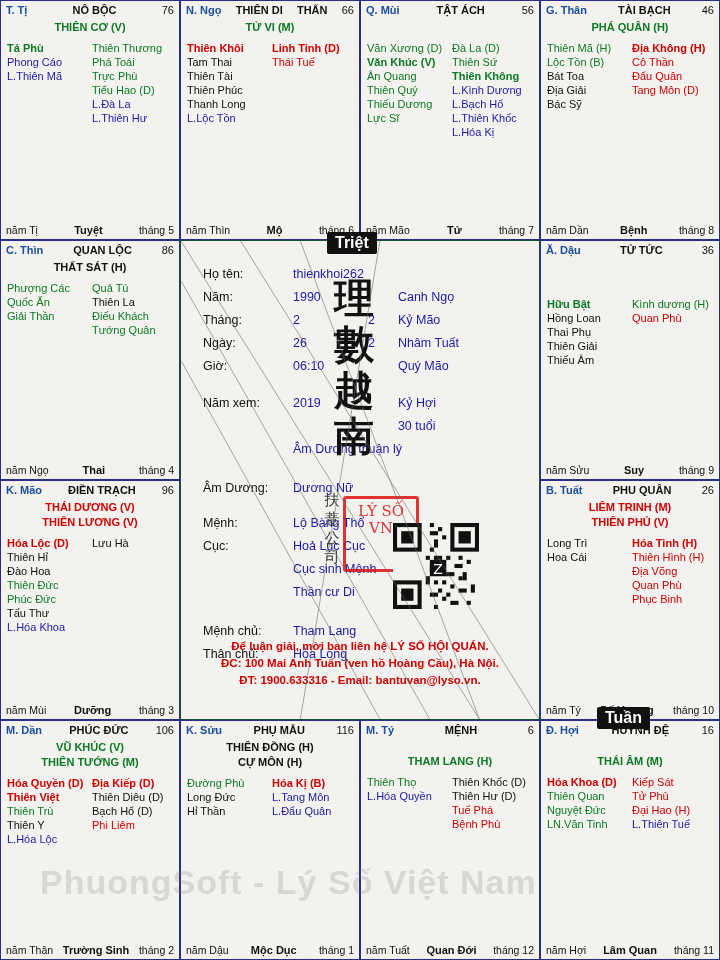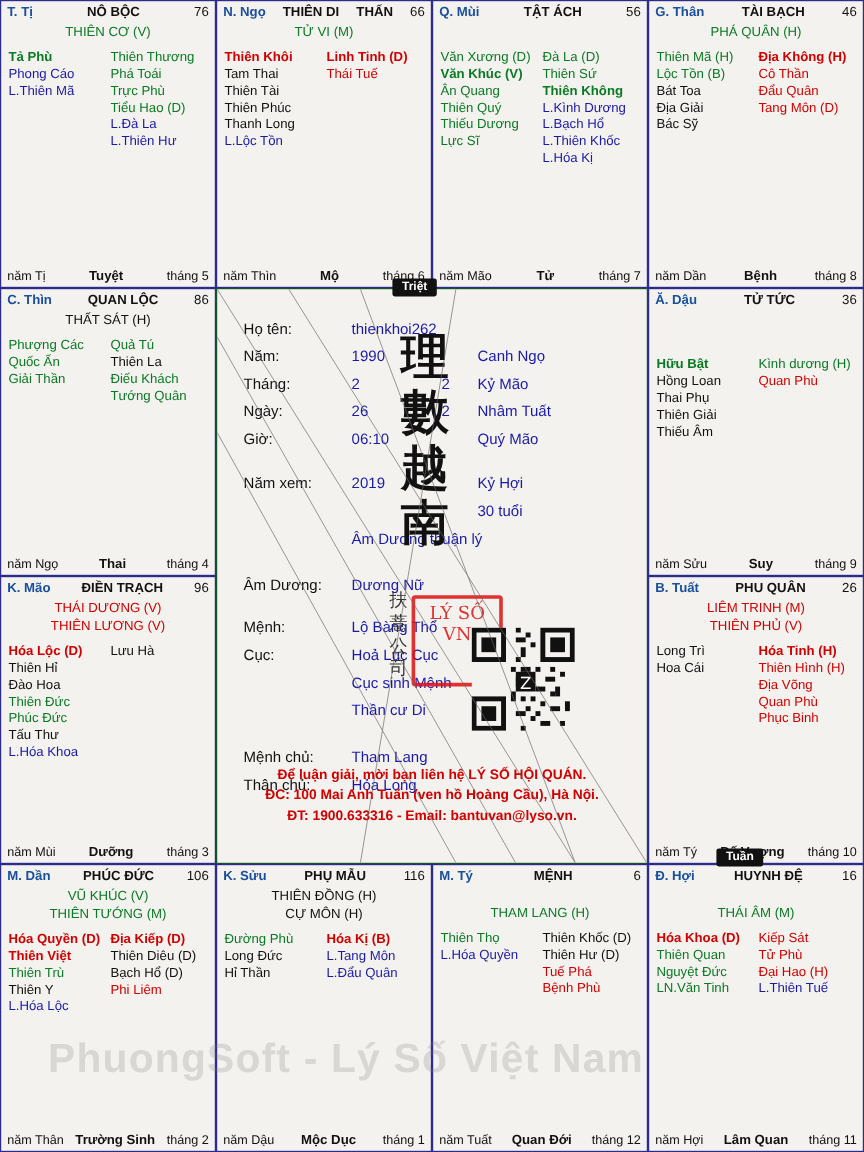--- a/index.html
+++ b/index.html
@@ -36,21 +36,21 @@
   }
   
   .toprow{
     display:flex;justify-content:space-between;align-items:baseline;
     padding:3px 5px 0 5px;
     font-size:11px;font-weight:bold;
   }
   .chi{color:#1a4fa0;}
   .cung{color:#111;}
   .num{color:#111;font-weight:normal;}
-  .tn{ text-align:center;font-weight:normal;margin-top:4px;line-height:15px;}
+  .tn{ text-align:center;font-weight:bold;margin-top:4px;line-height:15px;}
   .tn .red{color:#d00000;}
   .tn .grn{color:#0a7a24;}
   .cols{
     display:flex;gap:4px;padding:6px 6px 0 6px;
   }
   .col{flex:1;line-height:14px;}
   .red{color:#d00000;}
   .grn{color:#0a7a24;}
   .blu{color:#1a1aa8;}
   .blk{color:#111;}
@@ -95,21 +95,21 @@
   .qr{
     position:absolute;right:60px;bottom:110px;
     width:86px;height:86px;
   }
   .contact{
     position:absolute;left:0;right:0;bottom:30px;
     text-align:center;color:#d00000;font-size:11.5px;line-height:17px;font-weight:bold;
   }
   .triet,.tuan{
     position:absolute;background:#111;color:#fff;
-    font-weight:bold;font-size:10px;
+    font-weight:bold;font-size:16px;
     padding:2px 8px;border-radius:2px;z-index:20;
   }
   .watermark{
     position:absolute;left:40px;bottom:58px;
     font-size:34px;color:rgba(120,120,120,.22);
     font-weight:bold;letter-spacing:1px;z-index:5;
     pointer-events:none;
   }
   svg.lines{position:absolute;left:0;top:0;width:100%;height:100%;z-index:1;}
 </style>

